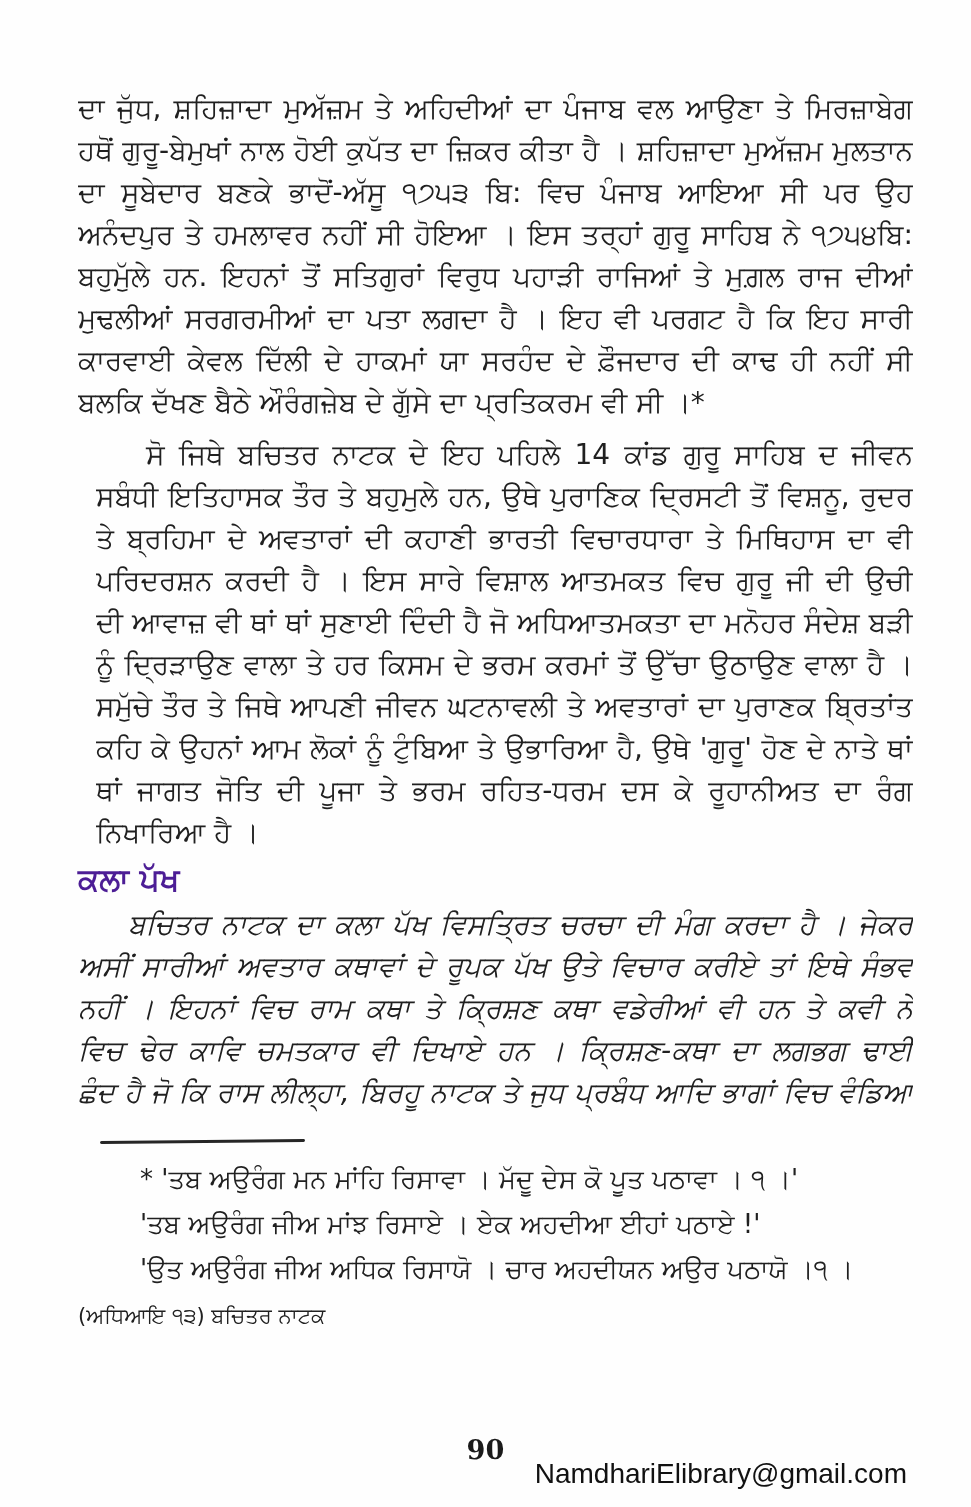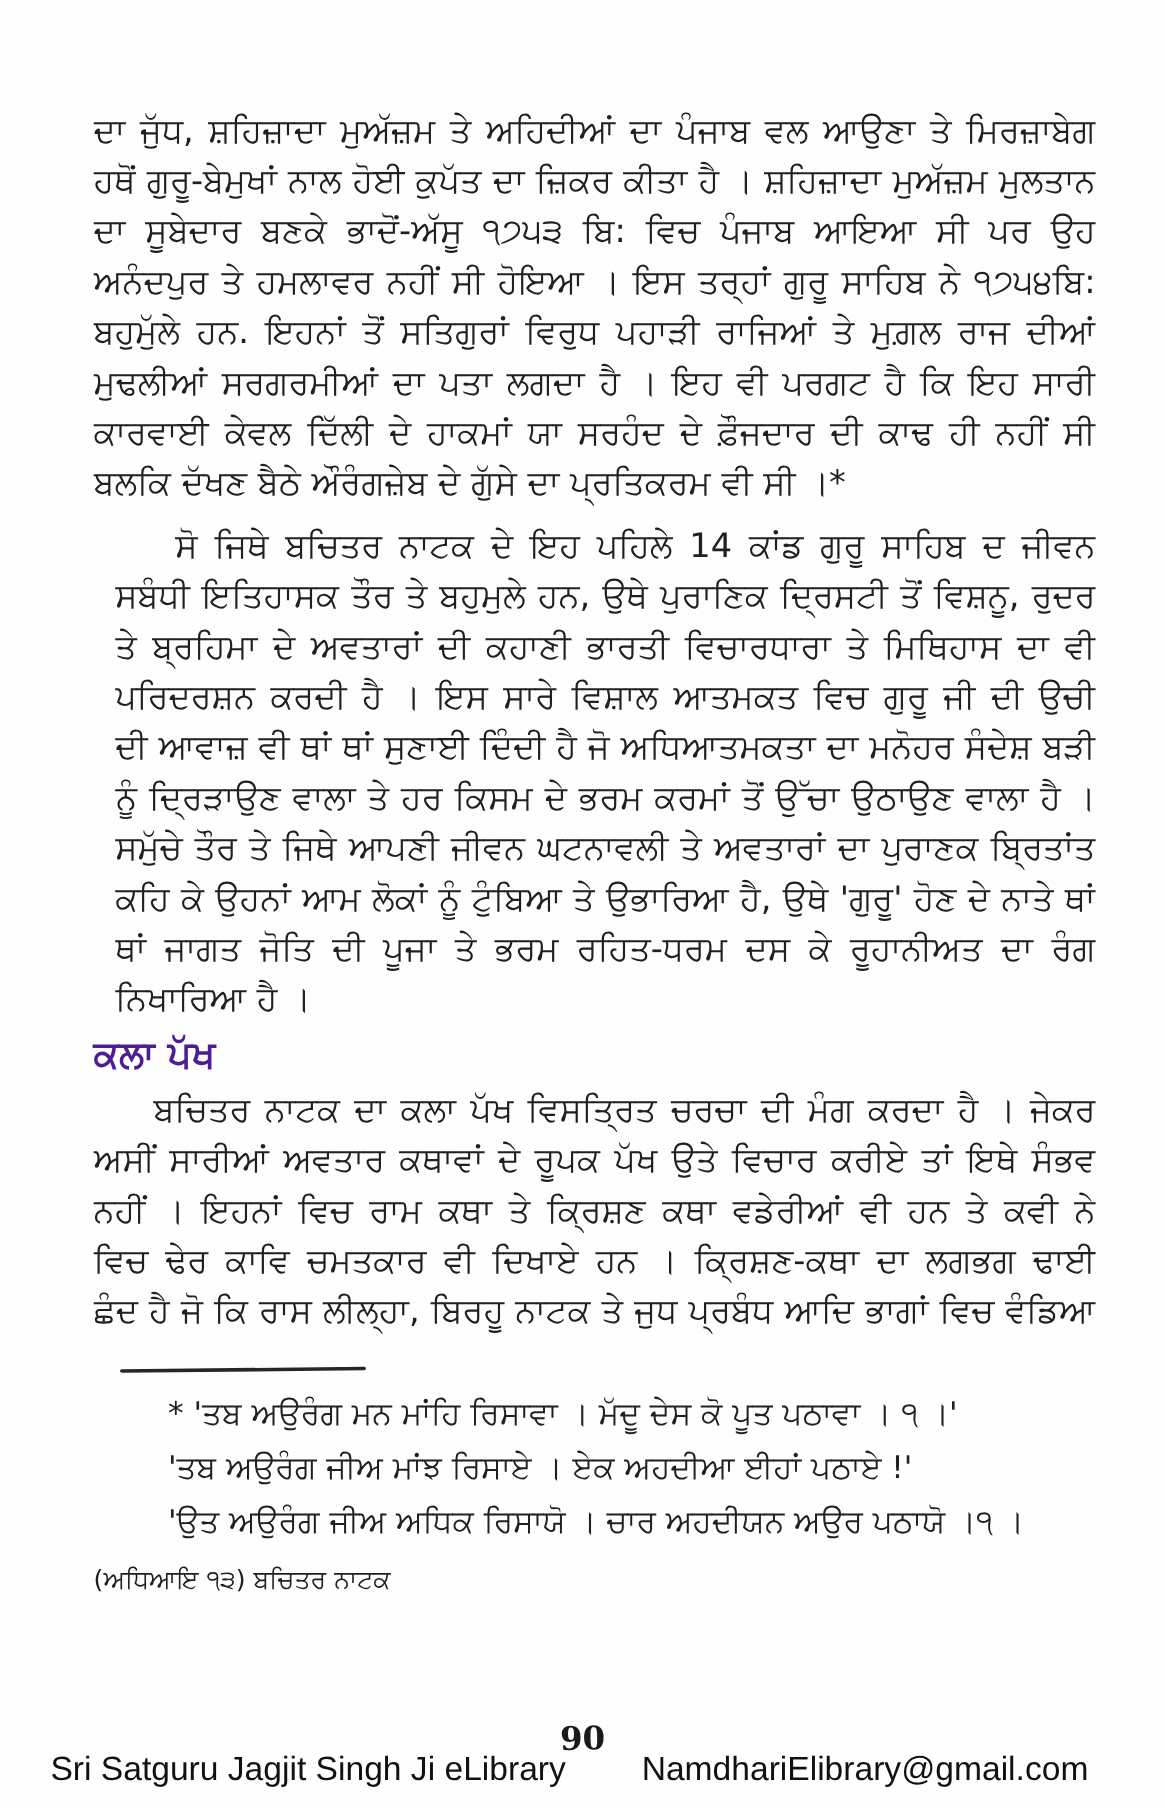--- a/index.html
+++ b/index.html
@@ -41,21 +41,21 @@
   .para.indent .line:first-child { text-indent: 50px; }
   #paragraph-2 { margin-top: 10px; margin-left: 18px; }
   .section-heading {
     margin-top: 2px;
     height: 46px;
     line-height: 46px;
     font-size: 31px;
     font-weight: bold;
     color: #4c1d95;
   }
-  #paragraph-3 { margin-top: 2px; }
+  #paragraph-3 { margin-top: 2px; font-style: italic; }
   .footnote-divider {
     margin-top: 26px;
     margin-left: 22px;
     width: 205px;
     height: 3px;
     background: #262626;
     border-radius: 2px;
     transform: rotate(-0.6deg);
   }
   .footnotes {
@@ -156,17 +156,16 @@
         <div class="line">'ਤਬ ਅਉਰੰਗ ਜੀਅ ਮਾਂਝ ਰਿਸਾਏ ।  ਏਕ ਅਹਦੀਆ ਈਹਾਂ ਪਠਾਏ !'</div>
         <div class="line">'ਉਤ ਅਉਰੰਗ ਜੀਅ ਅਧਿਕ ਰਿਸਾਯੋ । ਚਾਰ ਅਹਦੀਯਨ ਅਉਰ ਪਠਾਯੋ ।੧ ।</div>
       </div>
 
     <div class="footnote-attribution">(ਅਧਿਆਇ ੧੩) ਬਚਿਤਰ ਨਾਟਕ</div>
 
   </div>
 
   <div class="page-number">90</div>
 
-  <div class="footer-left">Sri Satguru Jagjit Singh Ji eLibrary</div>
 
   <div class="footer-right">NamdhariElibrary@gmail.com</div>
 
 </div>
 
 </body></html>

